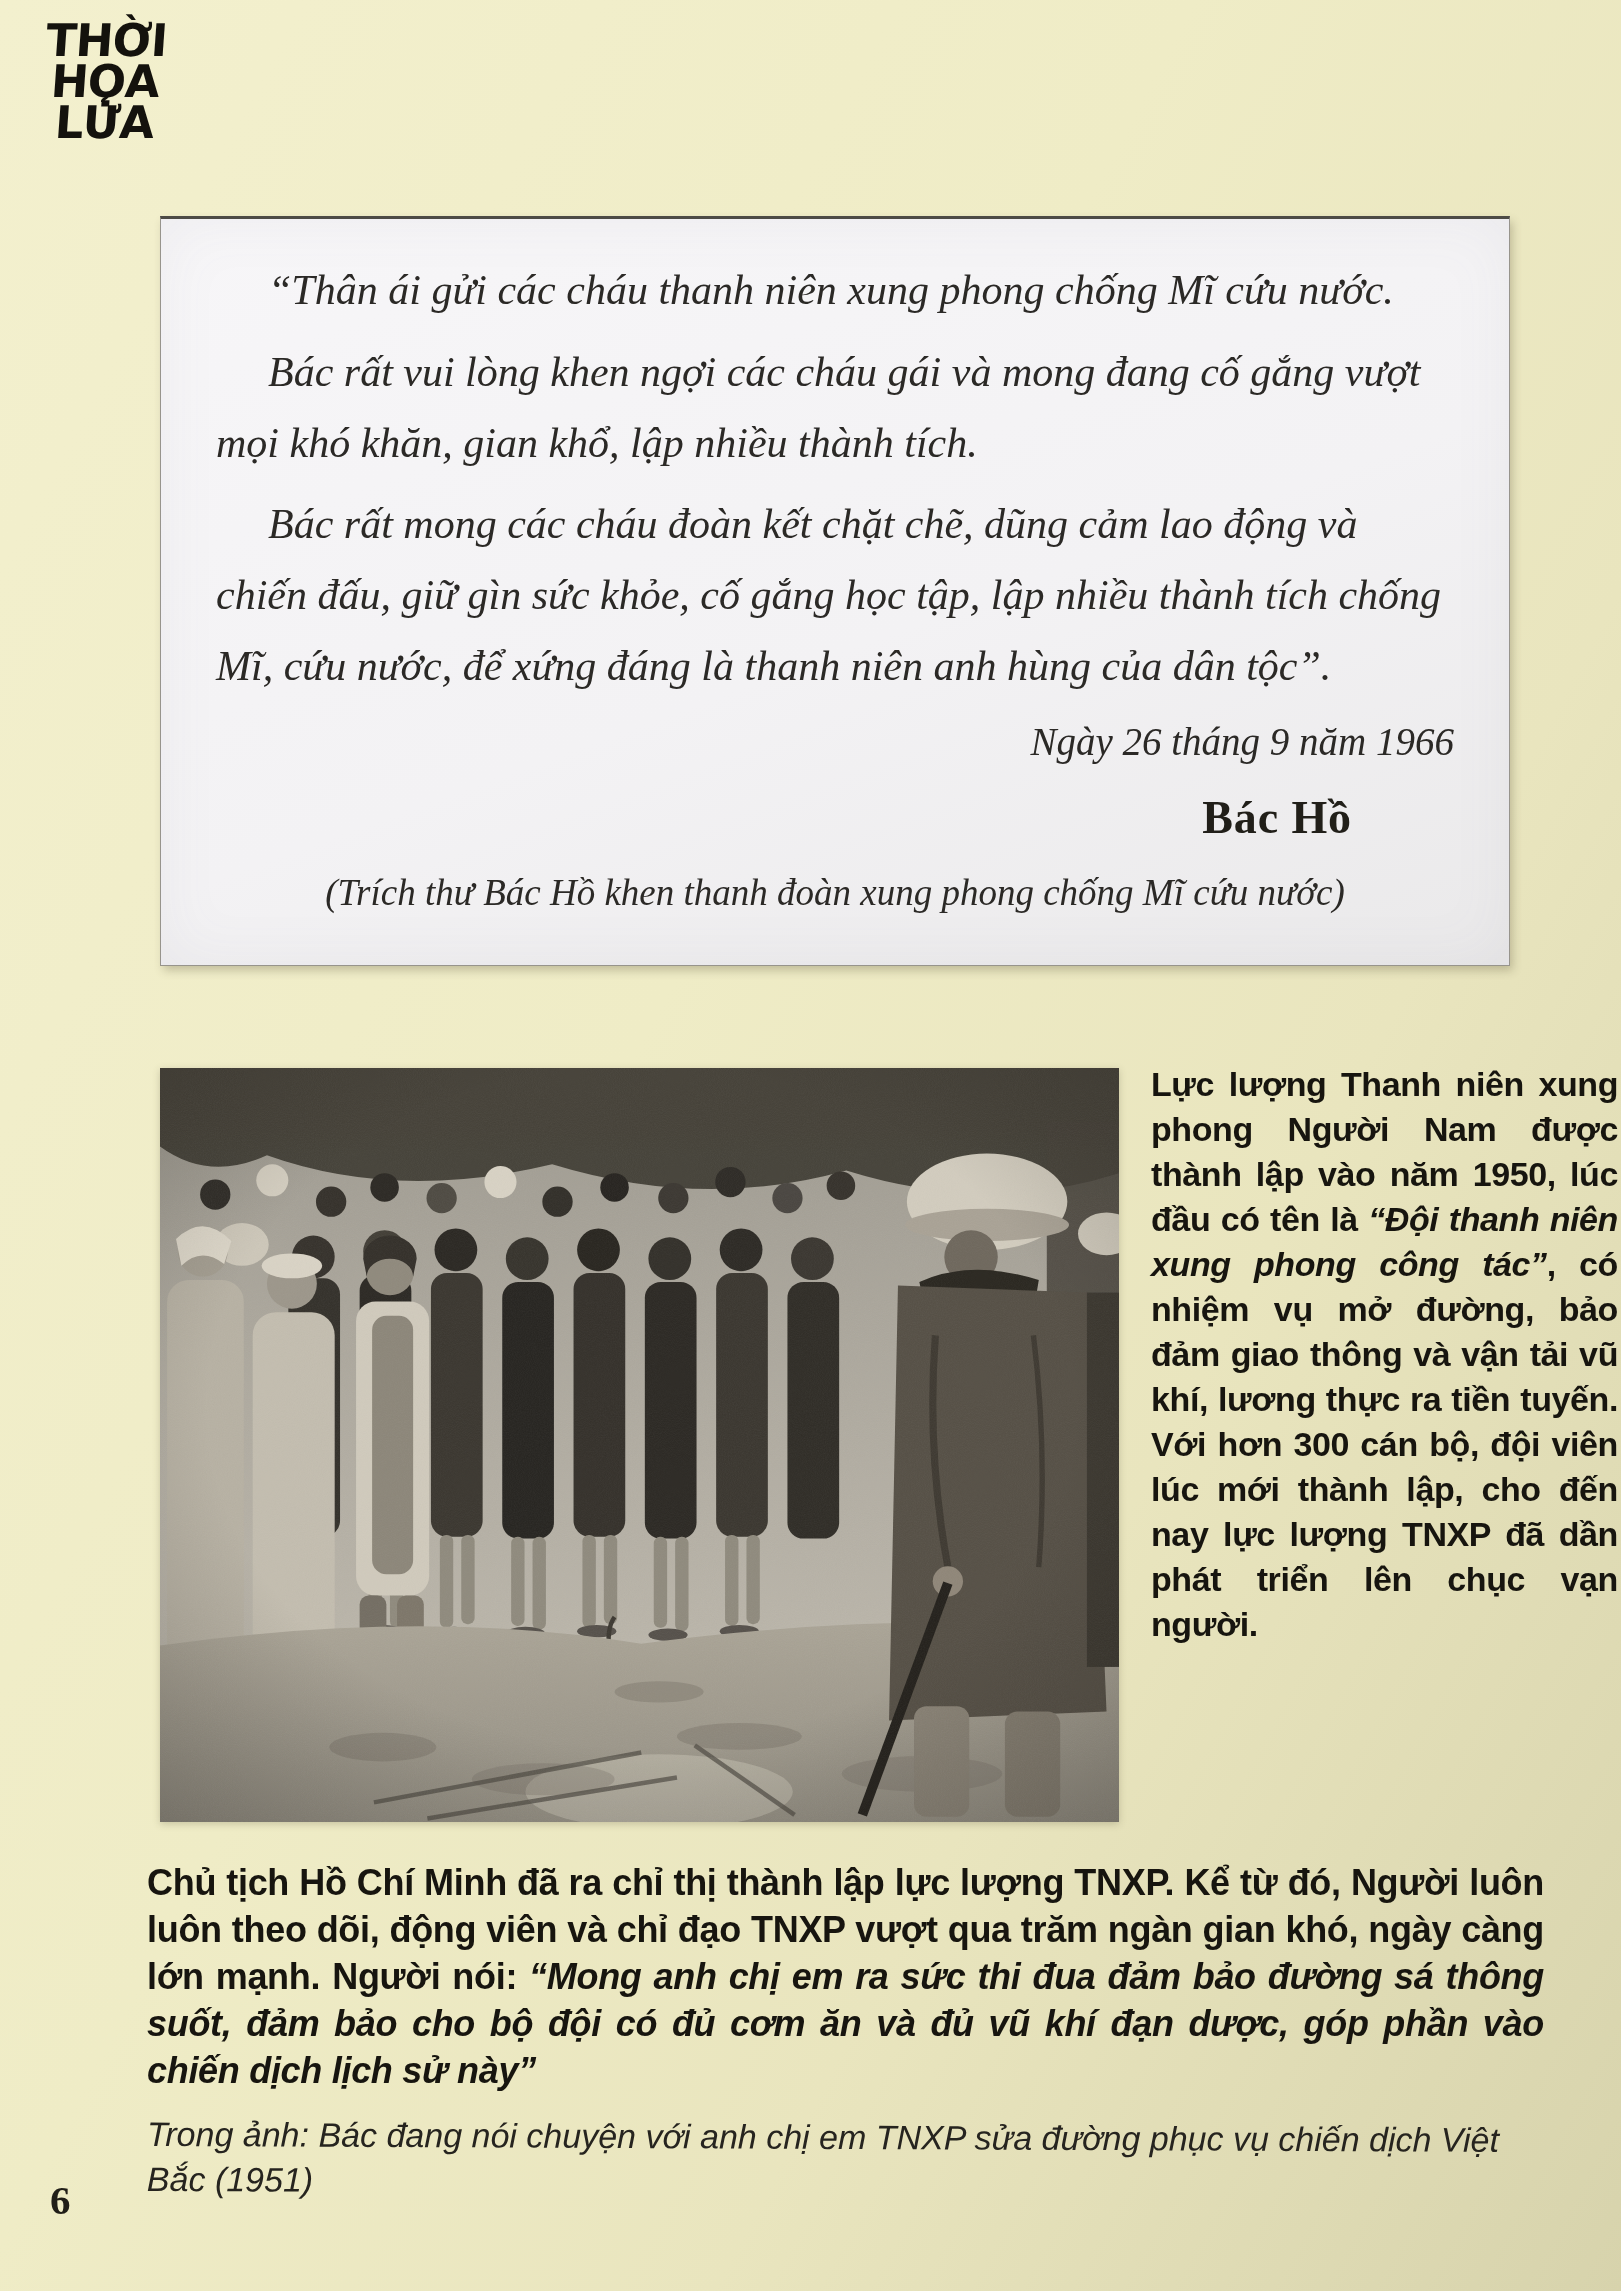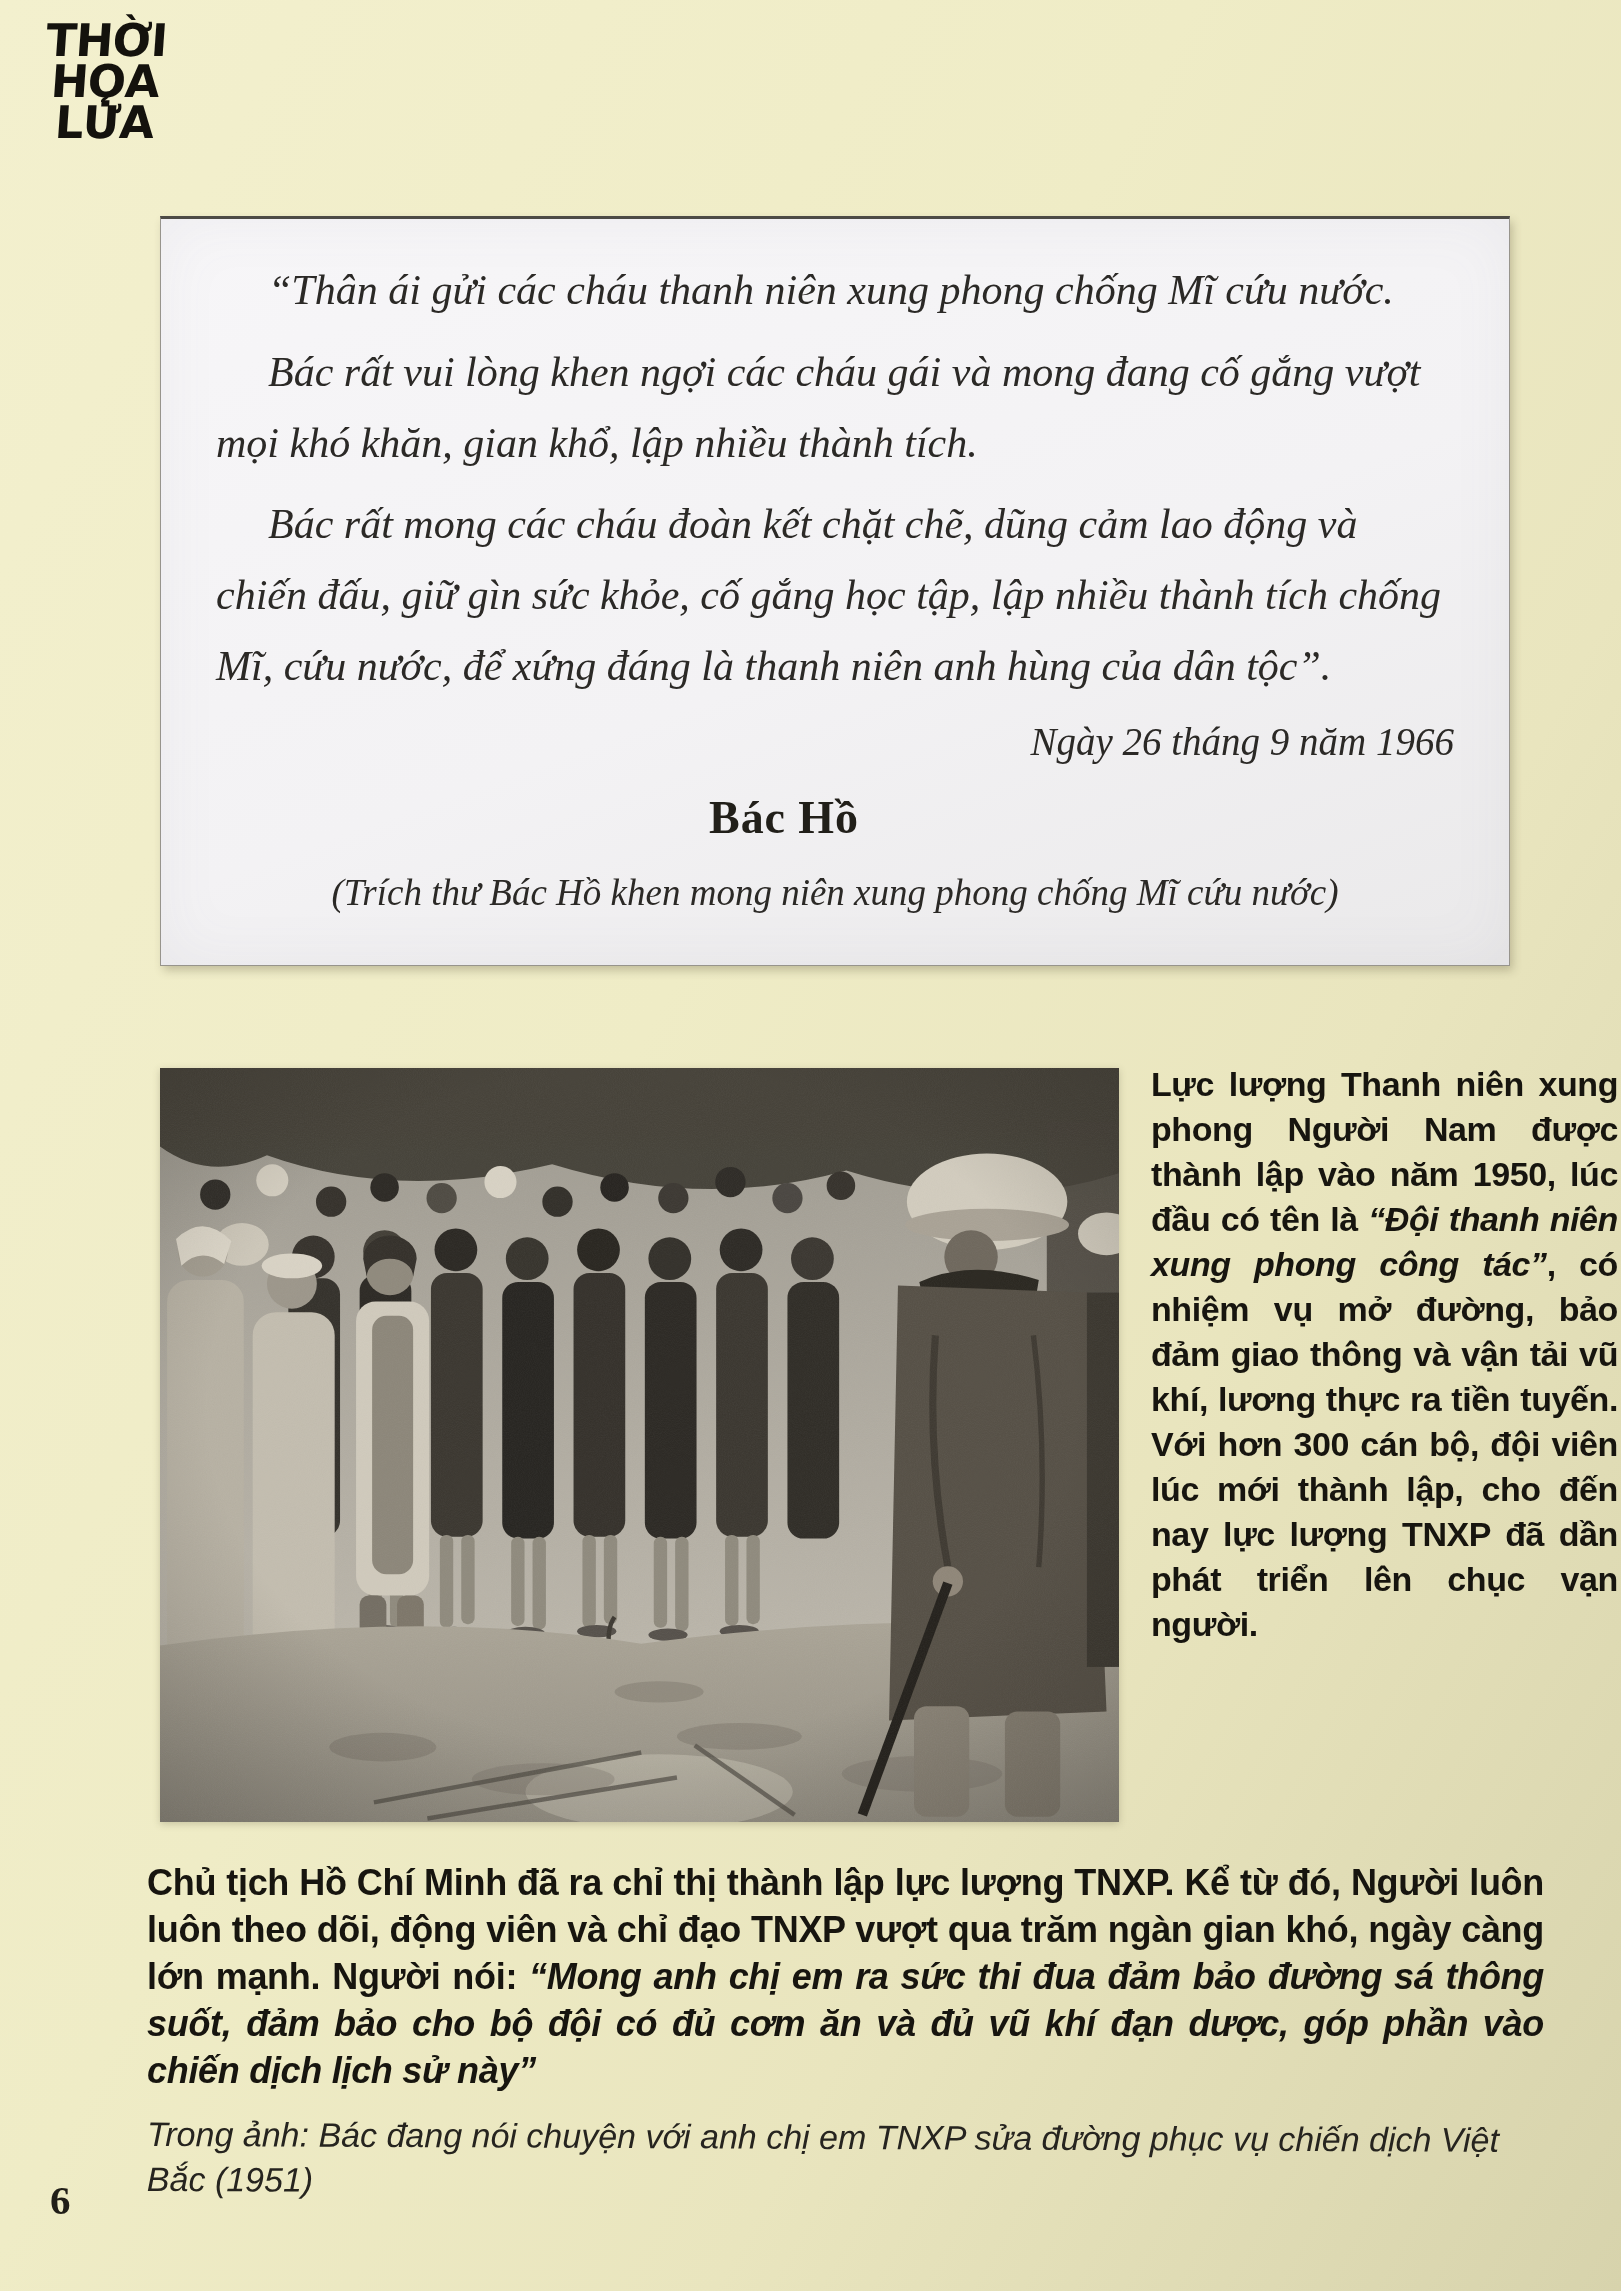--- a/index.html
+++ b/index.html
@@ -17,21 +17,21 @@
   
   .letter-box{
     position:absolute;left:160px;top:216px;width:1350px;height:750px;box-sizing:border-box;
     background:linear-gradient(160deg,#f7f6f8 0%,#f3f2f4 55%,#eae9ea 100%);
     border:1.8px solid #97948c;border-top:3.6px solid #4d4b46;
     box-shadow:2.7px 4.5px 9px rgba(86,80,52,0.30), inset 0 0 62px rgba(120,115,125,0.07);
     padding:36px 55px;font-family:"Liberation Serif","DejaVu Serif",serif;
   }
   .letter-p{font-size:42px;line-height:71px;font-style:italic;margin:0 0 10.7px;text-indent:52px;color:#2b2926;}
   .letter-sign{font-size:39px;line-height:57px;font-style:italic;text-align:right;margin:10.7px 0 0;color:#2b2926;}
-  .letter-sign-name{font-size:46px;font-weight:bold;font-style:normal;text-align:center;padding-right:102px;margin:21.4px 0 0;letter-spacing:0.9px;color:#211f19;}
+  .letter-sign-name{font-size:46px;font-weight:bold;font-style:normal;text-align:right;padding-right:102px;margin:21.4px 0 0;letter-spacing:0.9px;color:#211f19;}
   .letter-citation{font-size:37px;font-style:italic;text-align:center;margin:27px 0 0;color:#2b2926;}
 
   
   .photo{position:absolute;left:160px;top:1068px;width:959px;height:754px;box-shadow:0 1.8px 7.1px rgba(80,75,50,.25);}
   .photo svg{display:block;width:100%;height:100%;}
 
   
   .side-col{
     position:absolute;left:1151px;top:1062px;width:467px;
     font-size:34px;line-height:45px;font-weight:bold;text-align:justify;
@@ -64,21 +64,21 @@
     <div class="logo-line l2">HỌA</div>
     <div class="logo-line l3">LỬA</div>
   </div>
 
   <div class="letter-box">
     <p class="letter-p">“Thân ái gửi các cháu thanh niên xung phong chống Mĩ cứu nước.</p>
     <p class="letter-p">Bác rất vui lòng khen ngợi các cháu gái và mong đang cố gắng vượt mọi khó khăn, gian khổ, lập nhiều thành tích.</p>
     <p class="letter-p">Bác rất mong các cháu đoàn kết chặt chẽ, dũng cảm lao động và chiến đấu, giữ gìn sức khỏe, cố gắng học tập, lập nhiều thành tích chống Mĩ, cứu nước, để xứng đáng là thanh niên anh hùng của dân tộc”.</p>
     <div class="letter-sign">Ngày 26 tháng 9 năm 1966</div>
     <div class="letter-sign-name">Bác Hồ</div>
-    <div class="letter-citation">(Trích thư Bác Hồ khen mong niên xung phong chống Mĩ cứu nước)</div>
+    <div class="letter-citation">(Trích thư Bác Hồ khen thanh đoàn xung phong chống Mĩ cứu nước)</div>
   </div>
 
   <div class="photo">
     <svg viewBox="0 0 1076 846" preserveAspectRatio="none">
       <defs>
         <linearGradient id="bgG" x1="0" y1="0" x2="0" y2="1">
           <stop offset="0" stop-color="#9e9a90"></stop>
           <stop offset="0.55" stop-color="#b3aea3"></stop>
           <stop offset="1" stop-color="#c2bdb1"></stop>
         </linearGradient>

